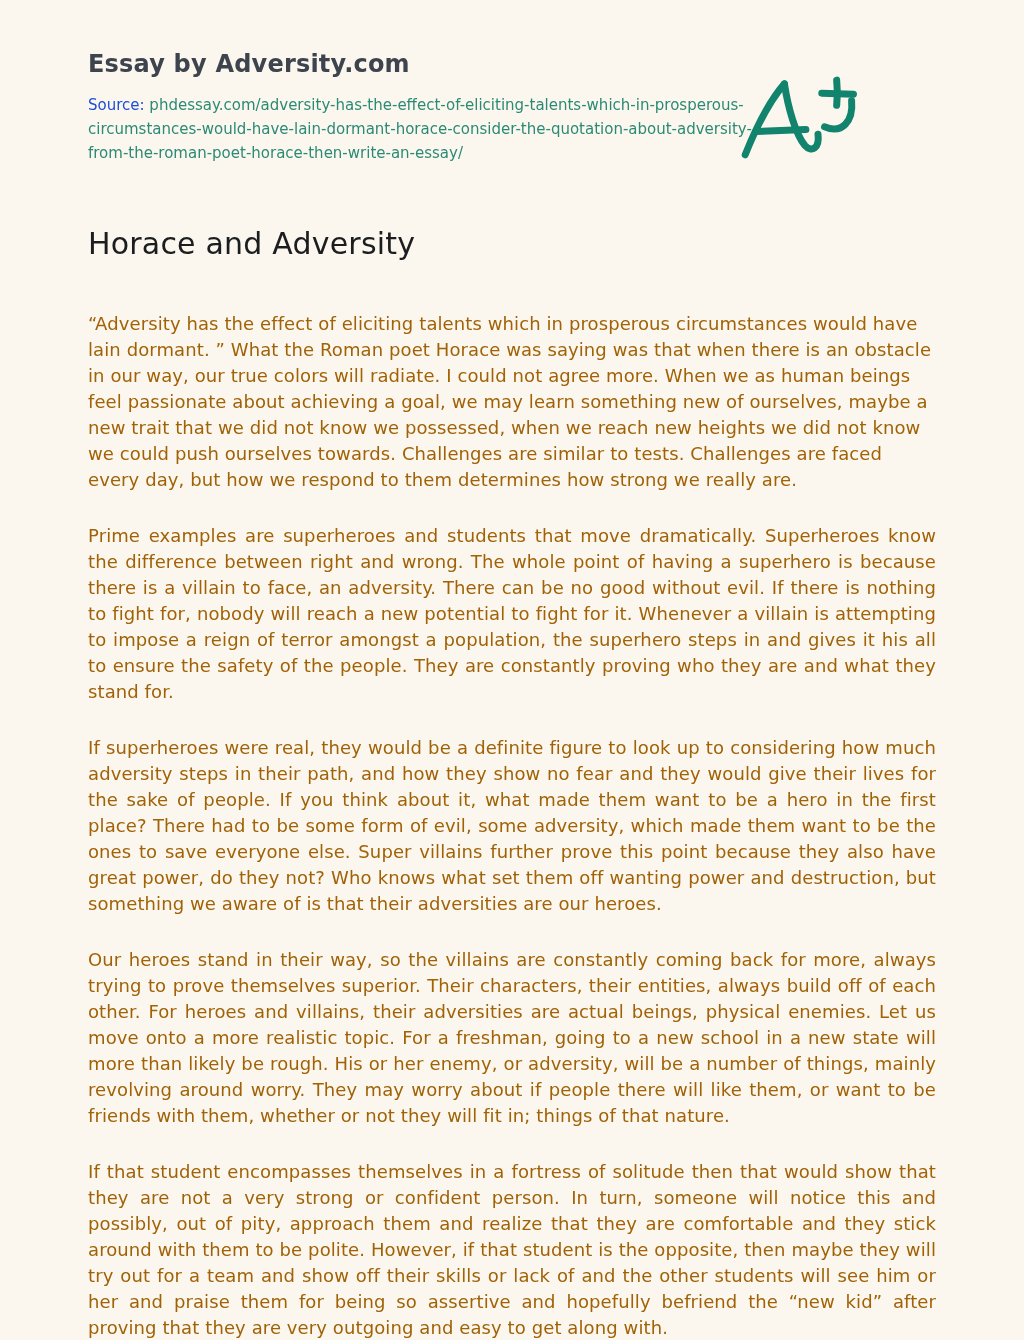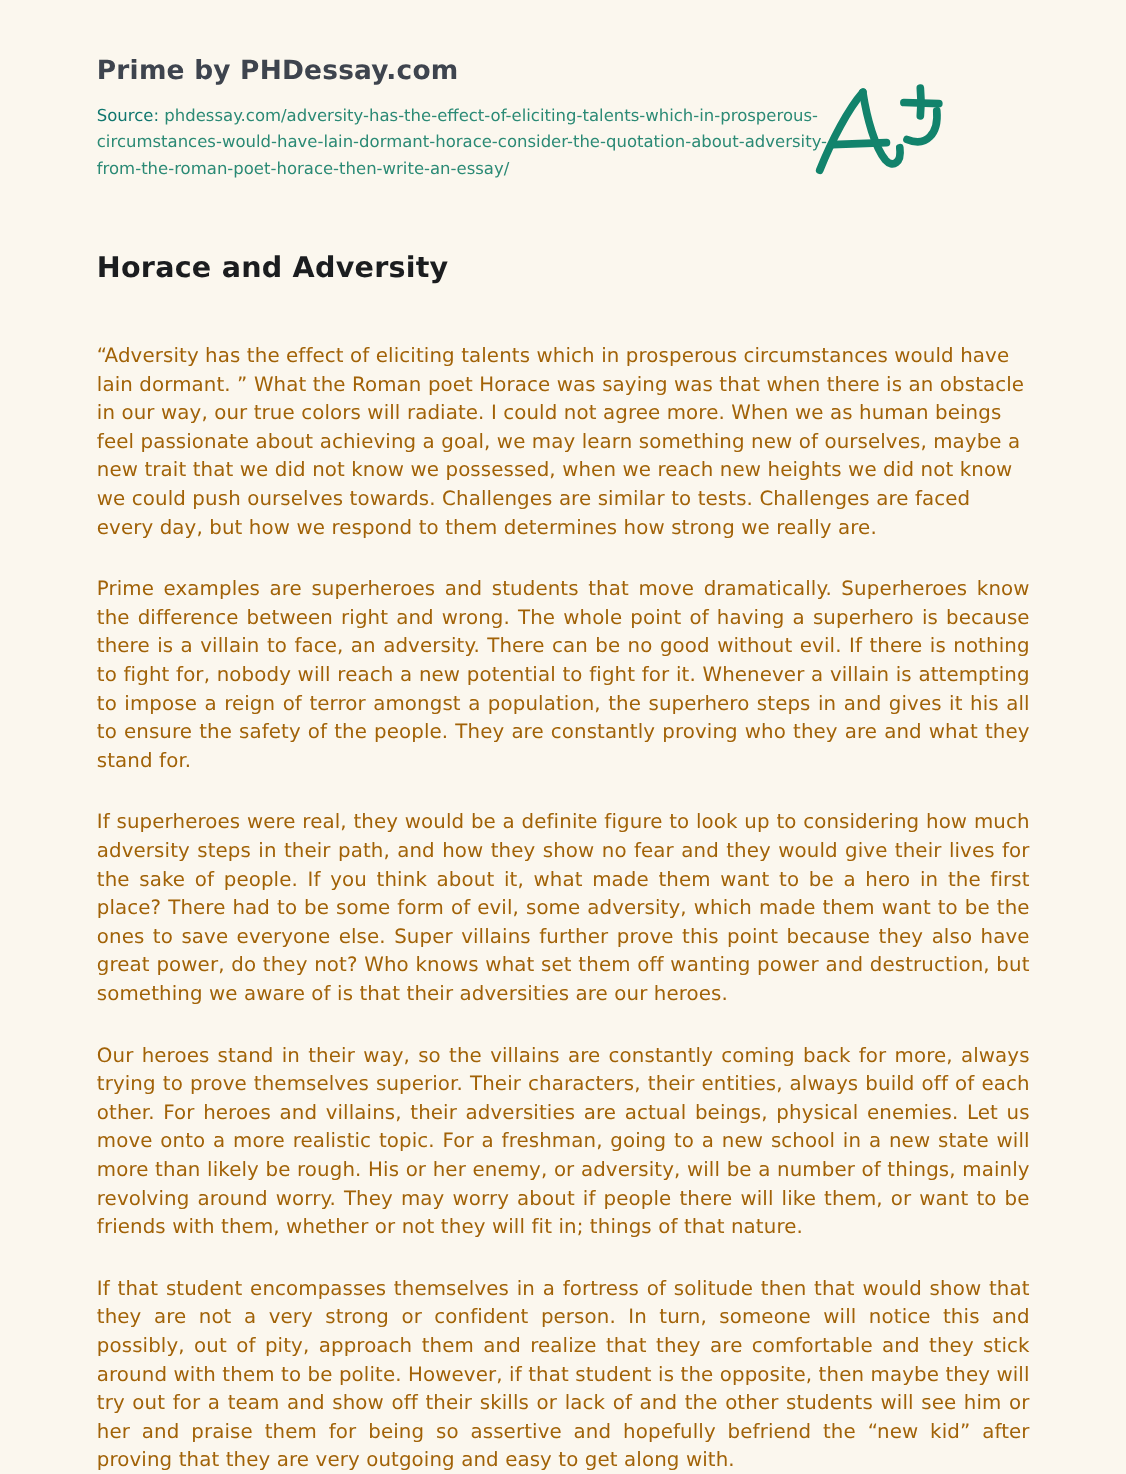--- a/index.html
+++ b/index.html
@@ -34,39 +34,39 @@
     color: #3E444E;
   }
   .source {
     margin-top: 15px;
     max-width: 700px;
     font-size: 15px;
     line-height: 24px;
     word-break: break-word;
   }
   .source-label {
-    color: #0f766e;
+    color: #1d4ed8;
   }
   .source-link {
     color: #2B8A75;
     text-decoration: none;
     cursor: pointer;
   }
   .logo {
     position: absolute;
     top: 22px;
     right: 62px;
     width: 140px;
     height: 104px;
   }
   .article-title {
     margin: 58px 0 0 0;
-    font-size: 26px;
+    font-size: 30px;
     line-height: 42px;
-    font-weight: 700;
+    font-weight: 400;
     letter-spacing: 0.2px;
     color: #1B1D1F;
   }
   .essay p {
     margin: 0 0 30px 0;
     font-size: 18px;
     line-height: 26px;
     letter-spacing: 0.1px;
     color: #a16207;
   }
@@ -77,21 +77,21 @@
   .essay p.justified {
     text-align: justify;
   }
 </style>
 </head>
 <body>
 
 <div class="page">
 
   <div class="header">
-    <h1 class="site-title">Prime by PHDessay.com</h1>
+    <h1 class="site-title">Essay by Adversity.com</h1>
 
     <div class="source">
       <span class="source-label">Source:</span>
       <span class="source-link">phdessay.com/adversity-has-the-effect-of-eliciting-talents-which-in-prosperous-circumstances-would-have-lain-dormant-horace-consider-the-quotation-about-adversity-from-the-roman-poet-horace-then-write-an-essay/</span>
     </div>
 
     <svg class="logo" viewBox="0 0 150 110" fill="none" stroke="#12836C" stroke-width="7.5" stroke-linecap="round">
 
       <path d="M12 88 C 24 58 40 28 54 12"></path>
 

